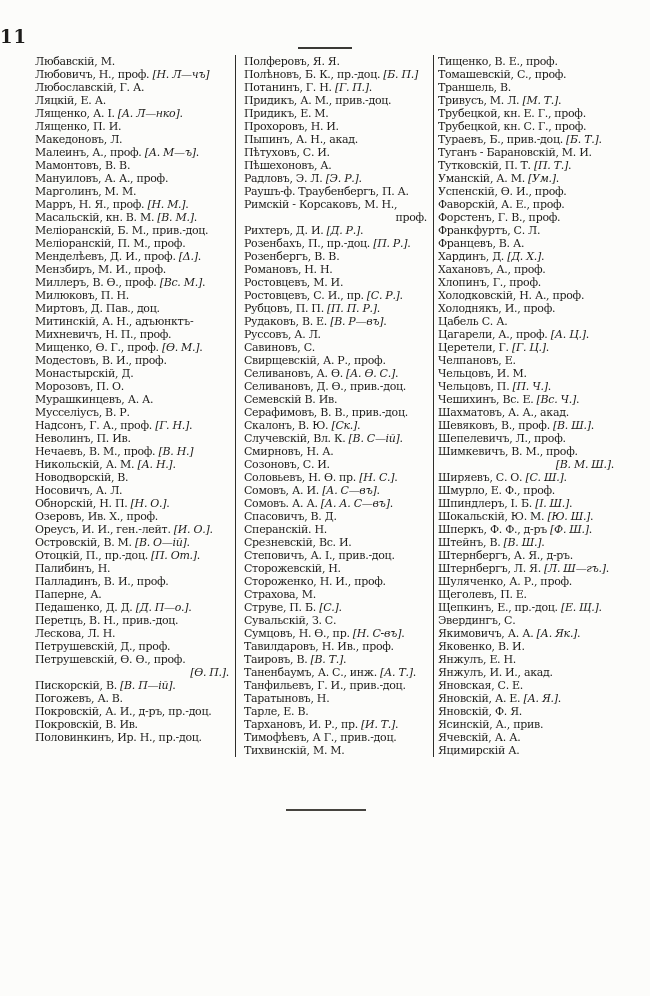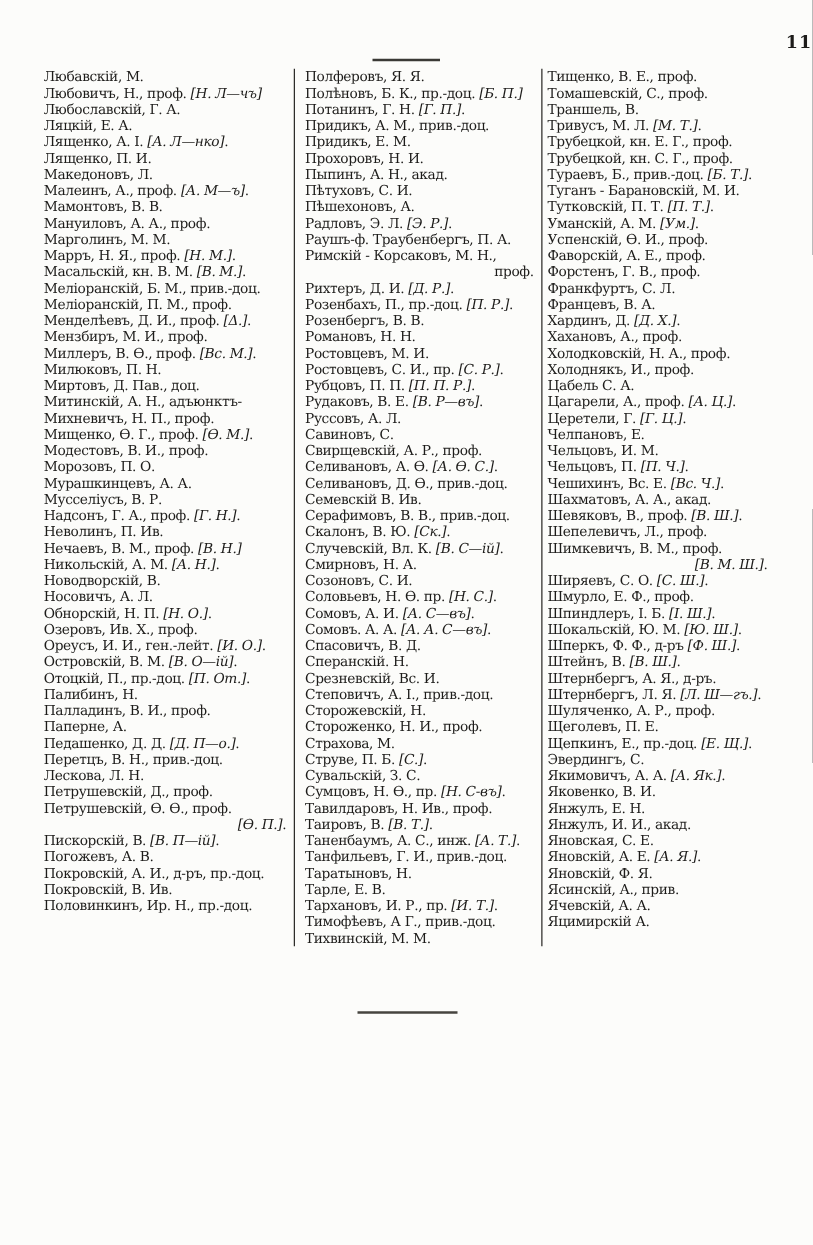--- a/index.html
+++ b/index.html
@@ -6,22 +6,22 @@
   .page{
     position:relative;
     width:650px;height:996px;
     background:#fcfcfa;
     font-family:"DejaVu Serif", serif;
     color:#1d1c1a;
     overflow:hidden;
   }
   .page-number{
     position:absolute;top:26px;left:0;right:0;
-    text-align:right;
-    font-size:14px;font-weight:600;letter-spacing:1px;
+    text-align:left;
+    font-size:18px;font-weight:600;letter-spacing:1px;
   }
   .header-rule{
     position:absolute;top:47px;left:298px;
     width:54px;height:2px;background:#3a3935;
   }
   .columns{
     position:absolute;top:55px;left:30px;
     width:612px;
     display:flex;
   }
@@ -68,20 +68,21 @@
         <div class="line">Меліоранскій, П. М., проф.</div>
         <div class="line">Менделѣевъ, Д. И., проф. <i>[Δ.]</i>.</div>
         <div class="line">Мензбиръ, М. И., проф.</div>
         <div class="line">Миллеръ, В. Ѳ., проф. <i>[Вс. М.]</i>.</div>
         <div class="line">Милюковъ, П. Н.</div>
         <div class="line">Миртовъ, Д. Пав., доц.</div>
         <div class="line">Митинскій, А. Н., адъюнктъ-</div>
         <div class="line">Михневичъ, Н. П., проф.</div>
         <div class="line">Мищенко, Ѳ. Г., проф. <i>[Ѳ. М.]</i>.</div>
         <div class="line">Модестовъ, В. И., проф.</div>
+        <div class="line">Монастырскій, Д.</div>
         <div class="line">Морозовъ, П. О.</div>
         <div class="line">Мурашкинцевъ, А. А.</div>
         <div class="line">Мусселіусъ, В. Р.</div>
         <div class="line">Надсонъ, Г. А., проф. <i>[Г. Н.]</i>.</div>
         <div class="line">Неволинъ, П. Ив.</div>
         <div class="line">Нечаевъ, В. М., проф. <i>[В. Н.]</i></div>
         <div class="line">Никольскій, А. М. <i>[А. Н.]</i>.</div>
         <div class="line">Новодворскій, В.</div>
         <div class="line">Носовичъ, А. Л.</div>
         <div class="line">Обнорскій, Н. П. <i>[Н. О.]</i>.</div>
@@ -171,20 +172,21 @@
         <div class="line">Туганъ - Барановскій, М. И.</div>
         <div class="line">Тутковскій, П. Т. <i>[П. Т.]</i>.</div>
         <div class="line">Уманскій, А. М. <i>[Ум.]</i>.</div>
         <div class="line">Успенскій, Ѳ. И., проф.</div>
         <div class="line">Фаворскій, А. Е., проф.</div>
         <div class="line">Форстенъ, Г. В., проф.</div>
         <div class="line">Франкфуртъ, С. Л.</div>
         <div class="line">Францевъ, В. А.</div>
         <div class="line">Хардинъ, Д. <i>[Д. Х.]</i>.</div>
         <div class="line">Хахановъ, А., проф.</div>
+        <div class="line">Хлопинъ, Г., проф.</div>
         <div class="line">Холодковскій, Н. А., проф.</div>
         <div class="line">Холоднякъ, И., проф.</div>
         <div class="line">Цабель С. А.</div>
         <div class="line">Цагарели, А., проф. <i>[А. Ц.]</i>.</div>
         <div class="line">Церетели, Г. <i>[Г. Ц.]</i>.</div>
         <div class="line">Челпановъ, Е.</div>
         <div class="line">Чельцовъ, И. М.</div>
         <div class="line">Чельцовъ, П. <i>[П. Ч.]</i>.</div>
         <div class="line">Чешихинъ, Вс. Е. <i>[Вс. Ч.]</i>.</div>
         <div class="line">Шахматовъ, А. А., акад.</div>

